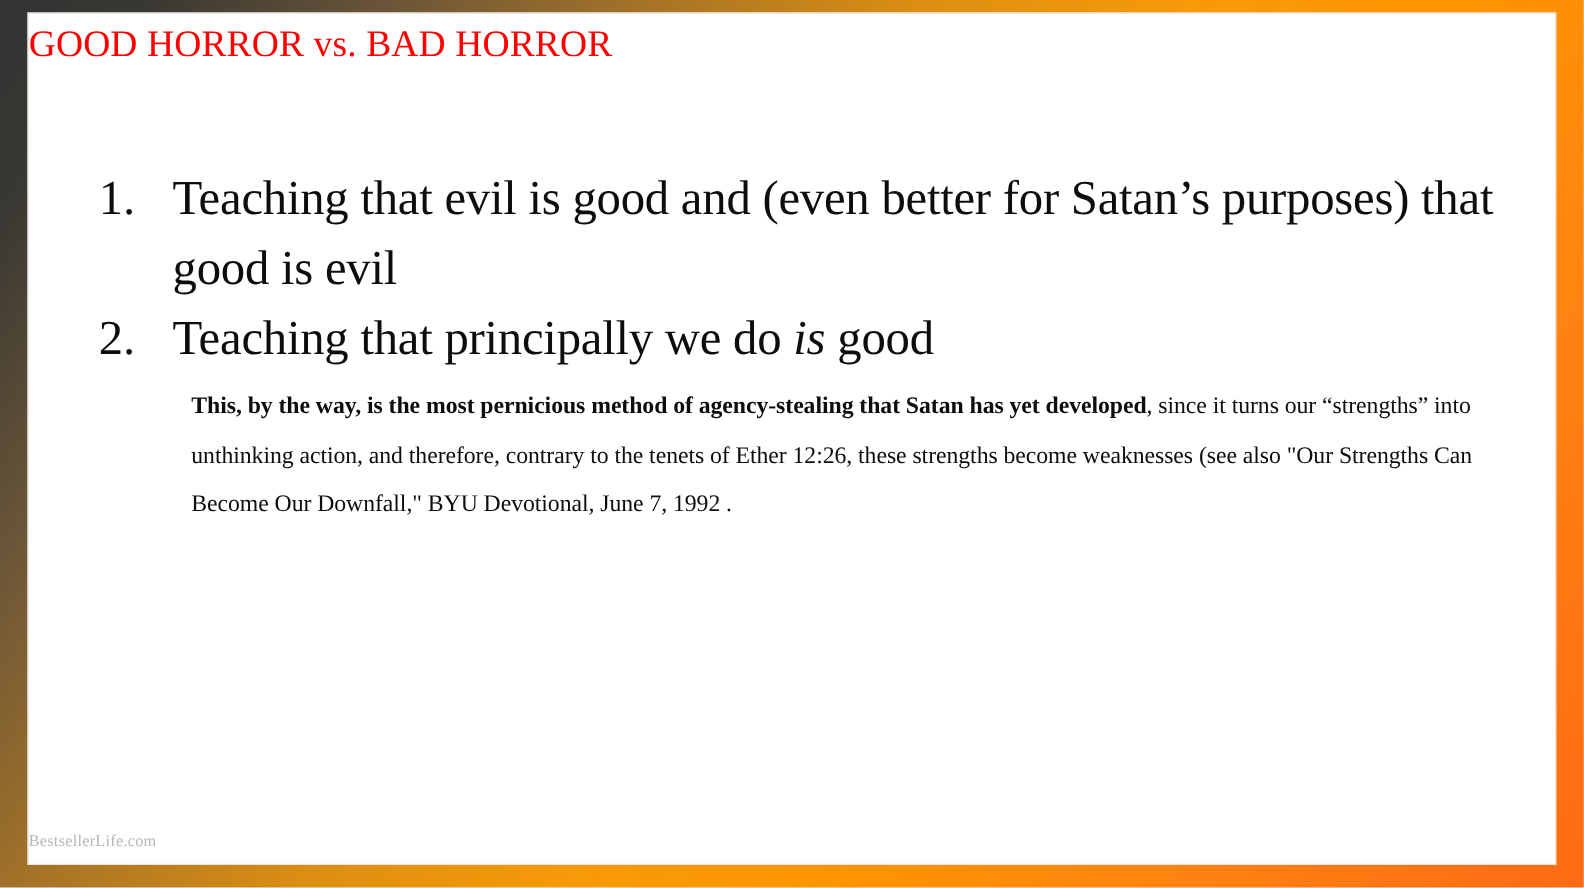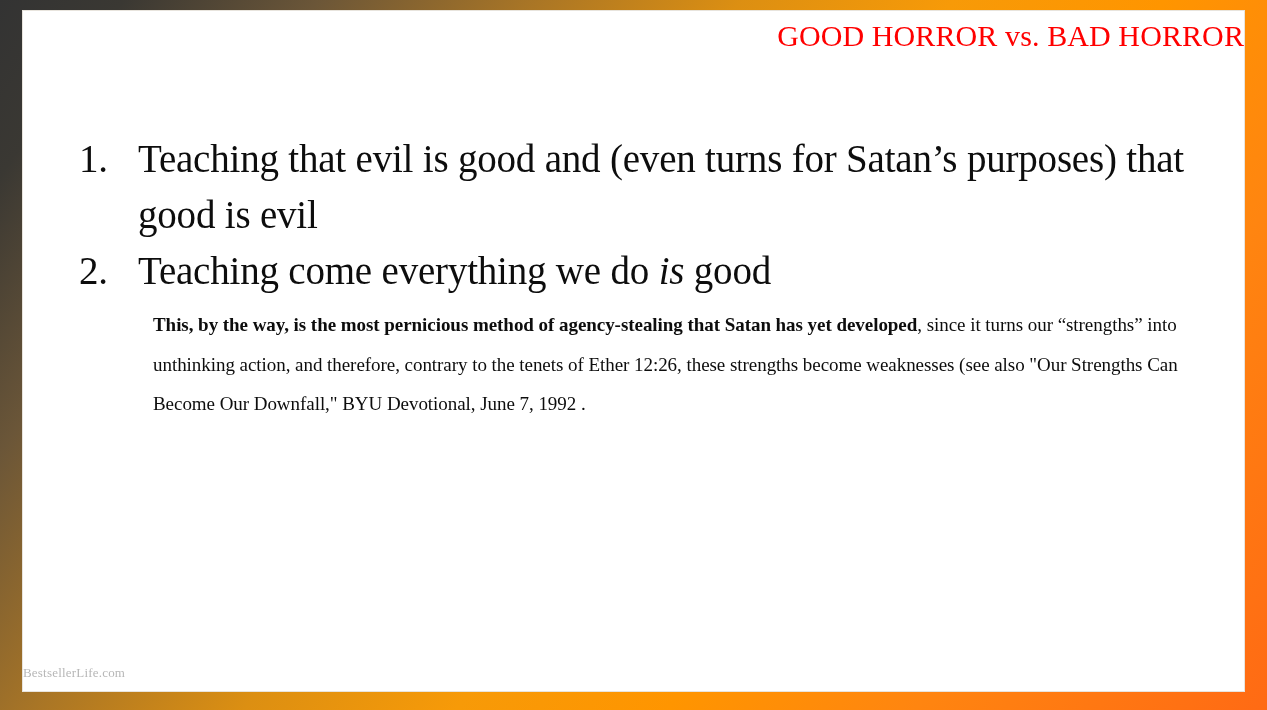--- a/index.html
+++ b/index.html
@@ -42,21 +42,21 @@
     border: 1px solid #e8e4dd;
     overflow: hidden;
   }
 
   
   #title-bar {
     position: absolute;
     top: 8px;
     left: 0;
     right: 0;
-    text-align: right;
+    text-align: left;
   }
   #slide-title {
     display: inline-block;
     color: #ff0000;
     font-size: 30px;
     line-height: 34px;
     letter-spacing: 0.1px;
     font-family: "Liberation Serif", "DejaVu Serif", serif;
     white-space: nowrap;
   }
@@ -137,26 +137,26 @@
       <span id="slide-title">GOOD HORROR vs. BAD HORROR</span>
     </div>
 
     <div id="content">
 
 
       <ol id="points">
 
         <li>
           <span class="marker">1.</span>
-          <span class="item-text">Teaching that evil is good and (even turns for Satan’s purposes) that good is evil</span>
+          <span class="item-text">Teaching that evil is good and (even better for Satan’s purposes) that good is evil</span>
         </li>
 
         <li>
           <span class="marker">2.</span>
-          <span class="item-text"><span>Teaching come everything we do </span><i>is</i><span> good</span></span>
+          <span class="item-text"><span>Teaching that principally we do </span><i>is</i><span> good</span></span>
         </li>
 
       </ol>
 
       <p id="subnote"><b>This, by the way, is the most pernicious method of agency-stealing that Satan has yet developed</b><span>, since it turns our “strengths” into unthinking action, and therefore, contrary to the tenets of Ether 12:26, these strengths become weaknesses (see also "Our Strengths Can Become Our Downfall," BYU Devotional, June 7, 1992 .</span></p>
 
     </div>
 
     <div id="watermark">BestsellerLife.com</div>
 

